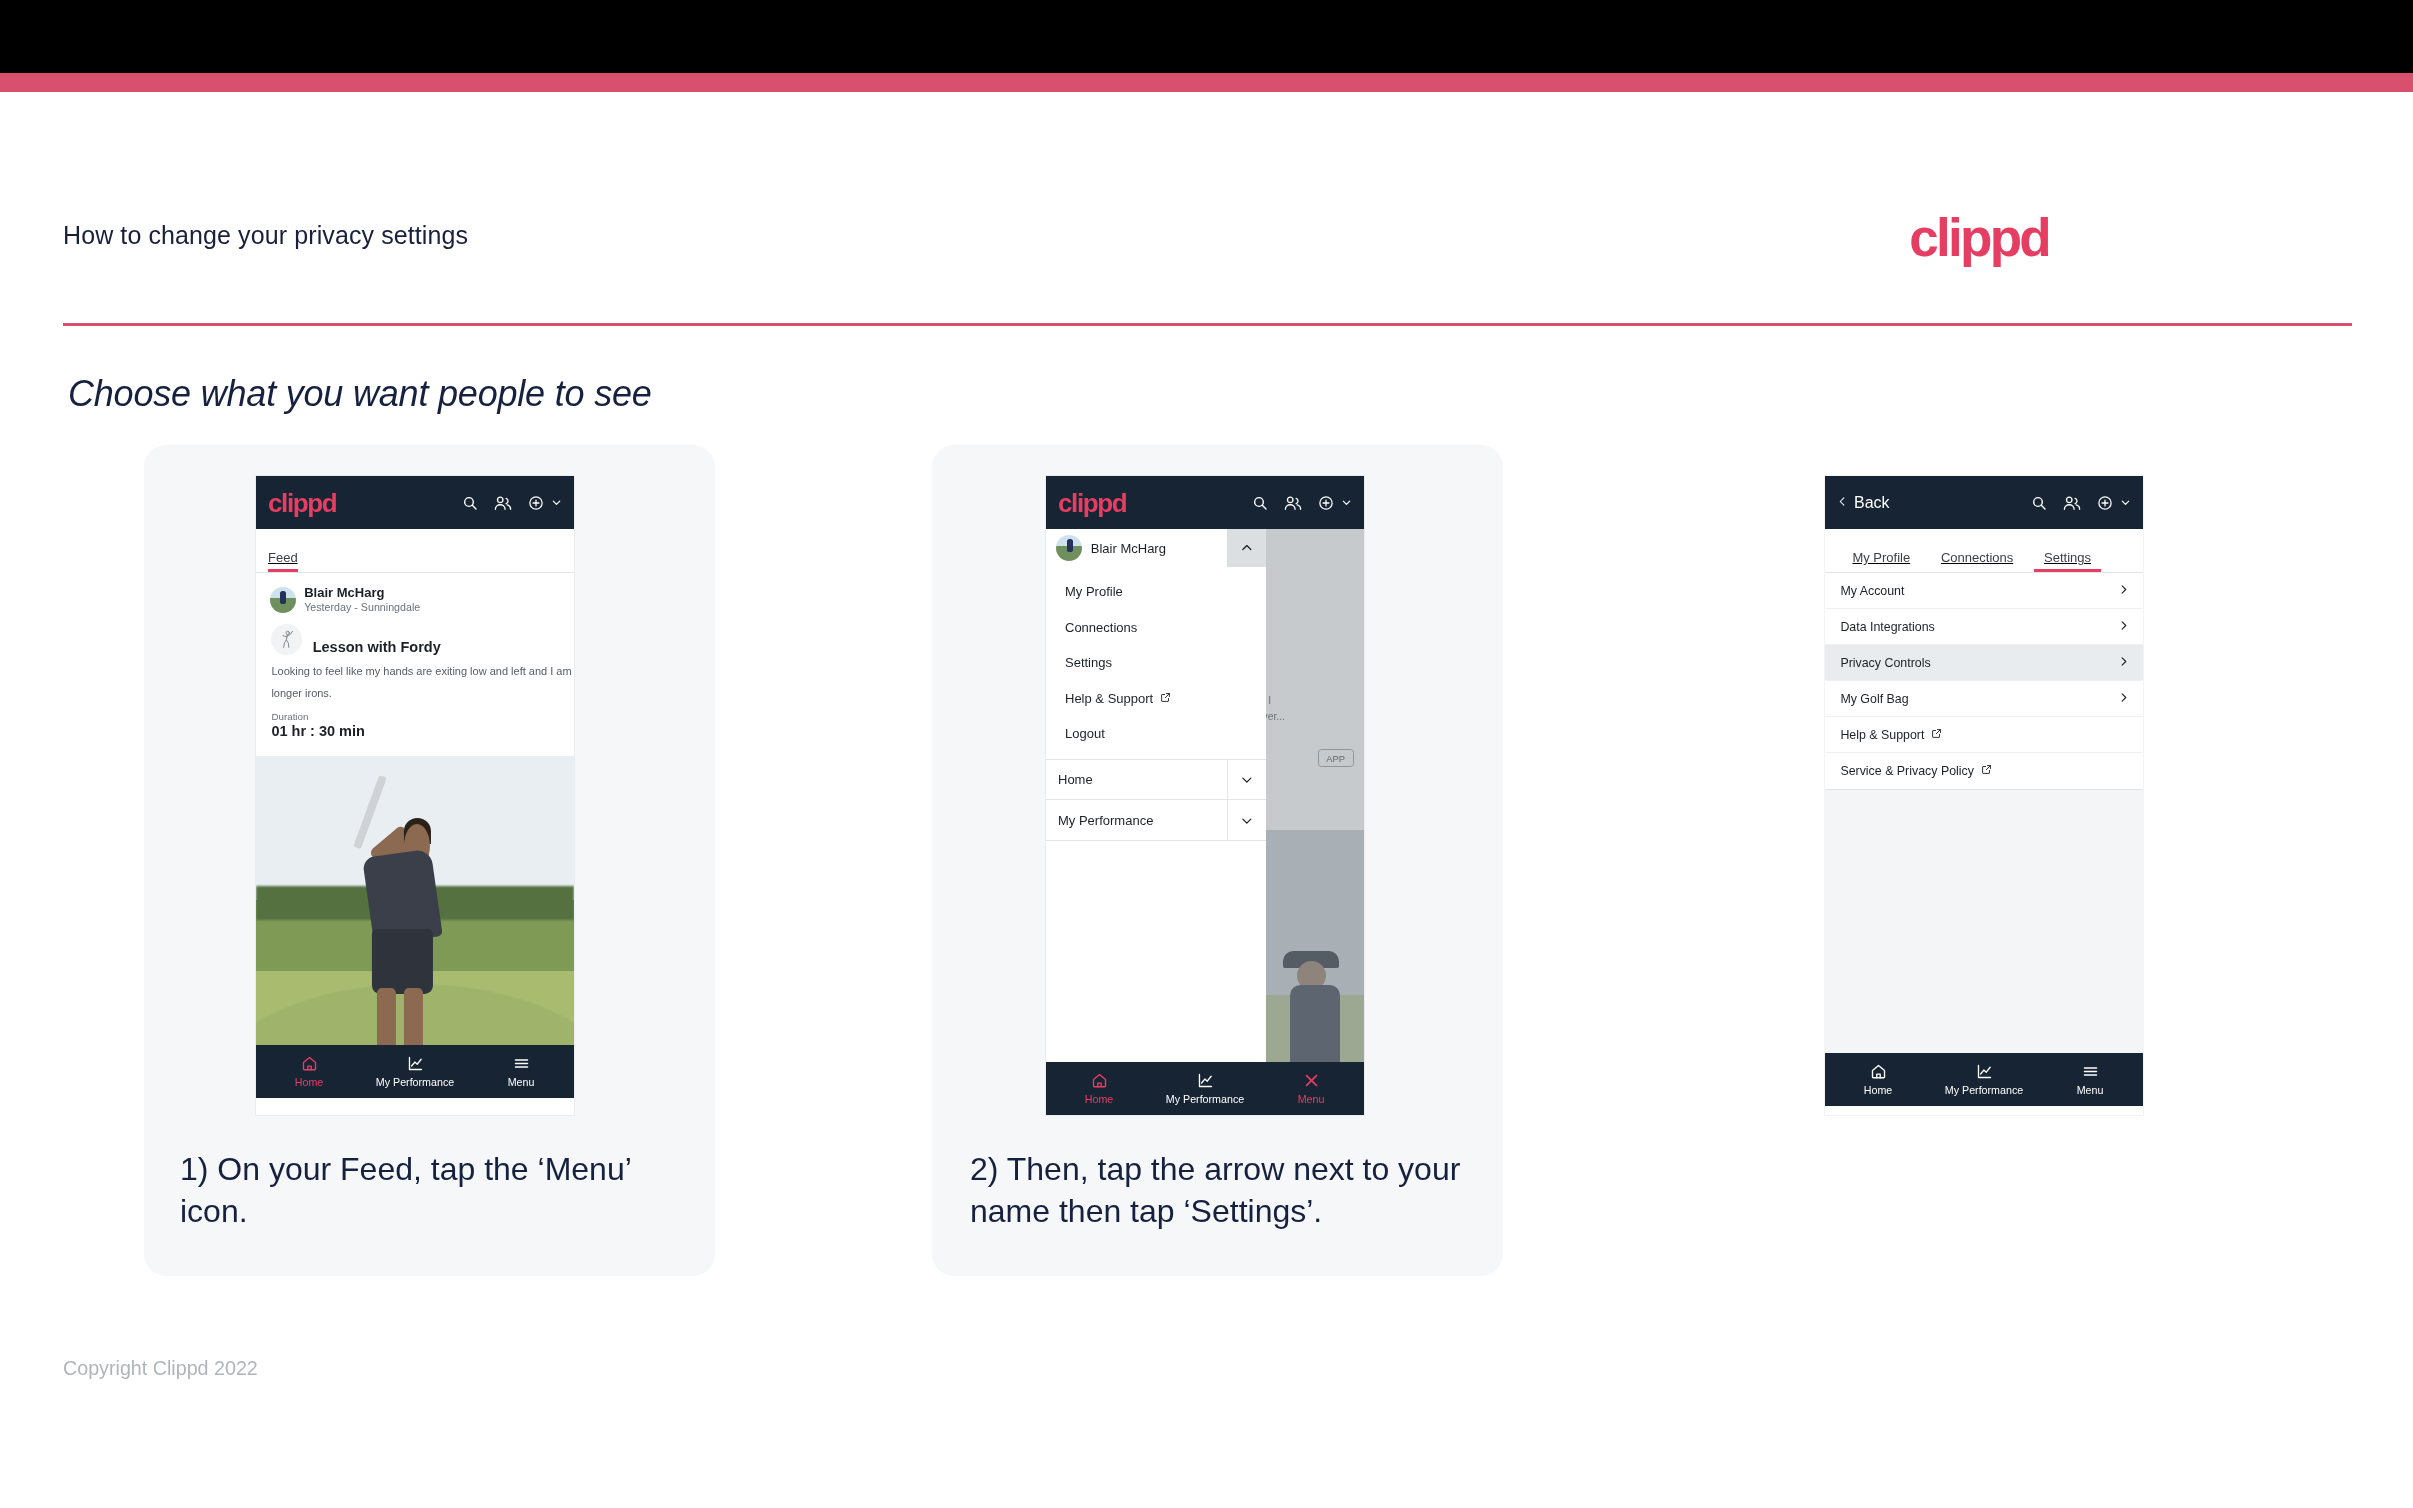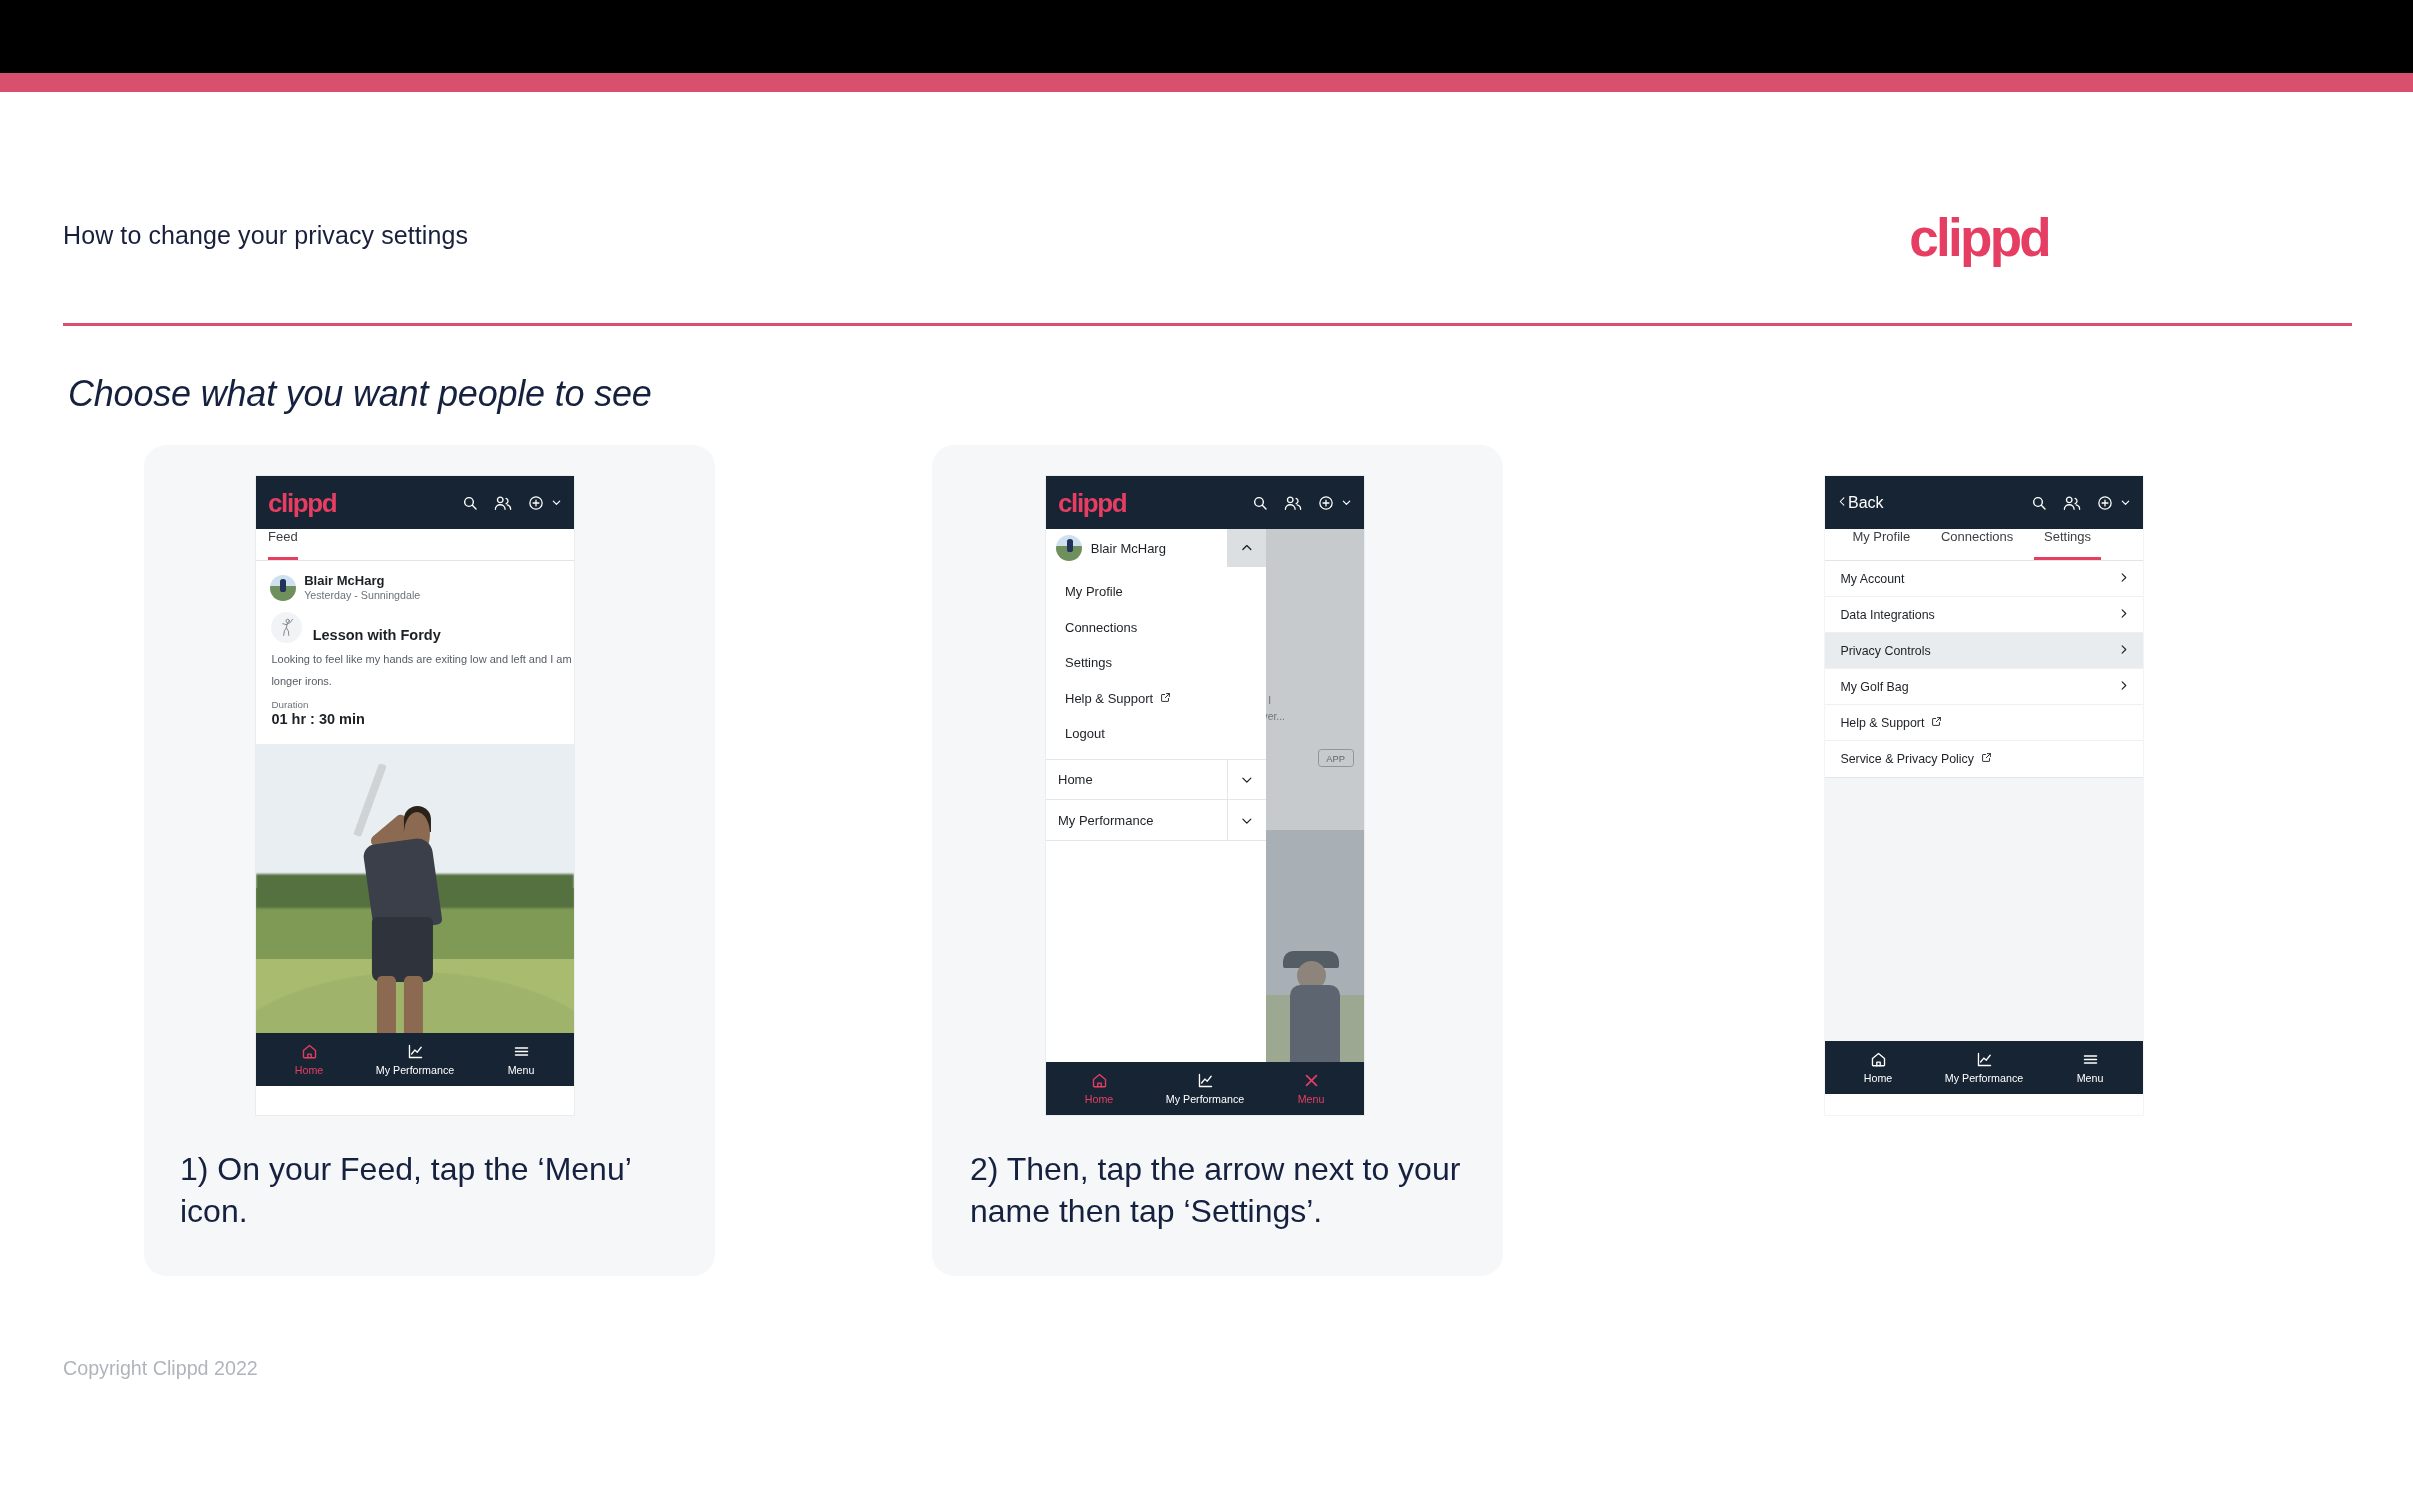--- a/index.html
+++ b/index.html
@@ -68,30 +68,30 @@
 
   
   .app-bar {
     position:relative; height:53px; background:#172434;
     display:flex; align-items:center; padding:0 12px;
   }
   .app-bar .logo {
     font-size:26px; font-weight:800; color:#e63e62; letter-spacing:-1.4px; line-height:1;
   }
   .app-bar .back {
-    display:flex; align-items:center; color:#ffffff; font-size:16px;
+    display:flex; align-items:center; gap:6px; color:#ffffff; font-size:16px;
   }
   .app-bar .spacer { flex:1; }
   .bar-icons { display:flex; align-items:center; gap:16px; }
   .bar-icons svg { display:block; }
 
   
   .tabs-row {
-    display:flex; height:32px;
-    border-bottom:0.9px solid #e2e5e8; background:#ffffff; padding-left:12px;
+    display:flex; align-items:flex-end; height:44px;
+    border-bottom:0.9px solid #e2e5e8; background:#ffffff; padding-left:12px;text-decoration:underline;
   }
   .tab {
     font-size:13px; color:#3b3f45; padding:0 12px 6.8px 0; position:relative;
   }
   .tab.active::after {
     content:""; position:absolute; left:0; right:12px; bottom:0;
     height:2.6px; background:#e63e62;
   }
   .tab.pad { padding:0 15.4px 6.8px 15.4px; }
   .tab.pad.active::after { left:5.1px; right:5.1px; }

